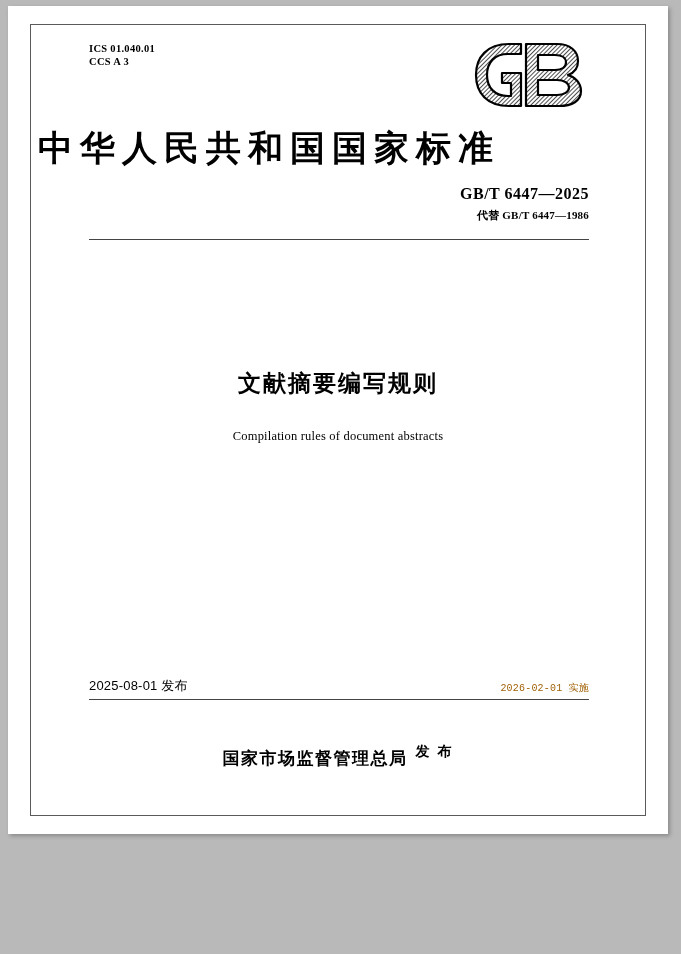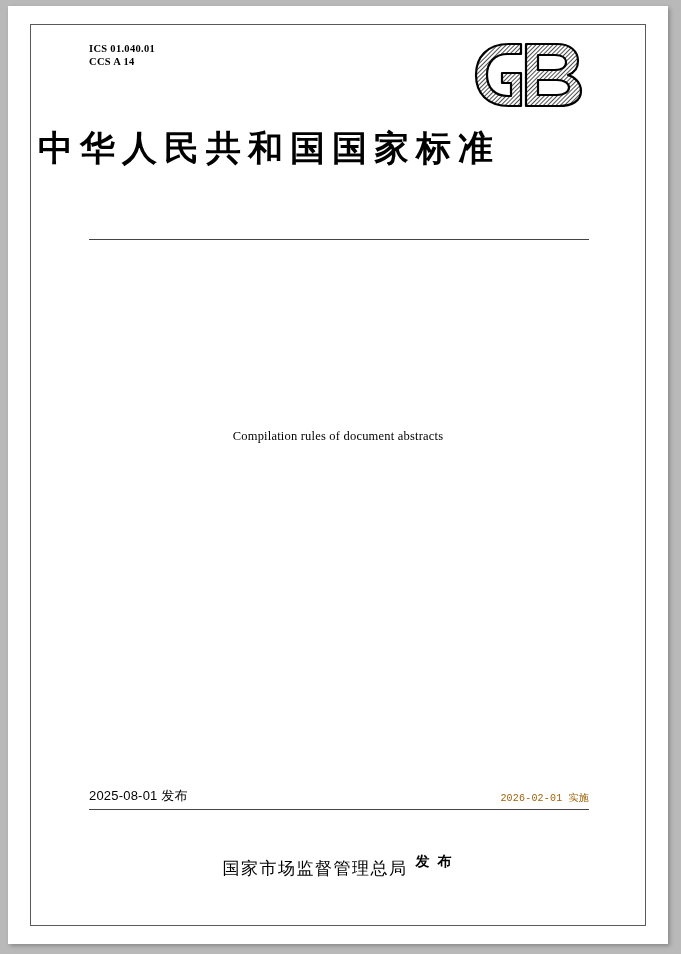--- a/index.html
+++ b/index.html
@@ -11,21 +11,21 @@
     width: 681px;
     height: 954px;
     overflow: hidden;
     font-family: "Liberation Serif", serif;
   }
   .page {
     position: absolute;
     left: 8px;
     top: 6px;
     width: 660px;
-    height: 938px;
+    height: 828px;
     background: #ffffff;
     box-shadow: 2px 2px 4px rgba(0,0,0,0.25);
   }
   .sheet {
     position: absolute;
     left: 22px;
     top: 18px;
     right: 22px;
     bottom: 18px;
     border: 1px solid #5a5a5a;
@@ -161,21 +161,21 @@
     position: absolute;
     left: 0;
     right: 0;
     bottom: 44px;
     display: flex;
     justify-content: center;
     align-items: flex-end;
   }
   .issuer-names {
     font-family: "Liberation Sans", sans-serif;
-    font-weight: normal;
+    font-weight: bold;
     font-size: 17px;
     letter-spacing: 1.5px;
     line-height: 25px;
     color: #000;
     text-align: center;
   }
   .issuer-action {
     font-family: "Liberation Sans", sans-serif;
     font-weight: bold;
     font-size: 14px;
@@ -187,21 +187,21 @@
 </style>
 </head>
 <body>
 
 <div class="page">
   <div class="sheet">
     <div class="inner">
 
       <div class="ics">
         <div>ICS 01.040.01</div>
-        <div>CCS A 14</div>
+        <div>CCS A 3</div>
       </div>
 
       <div class="gb-logo">
         <svg viewBox="0 0 120 72" width="120" height="72" xmlns="http://www.w3.org/2000/svg">
           <defs>
             <pattern id="hatch" patternUnits="userSpaceOnUse" width="3" height="3" patternTransform="rotate(45)">
               <rect width="3" height="3" fill="#ffffff"></rect>
               <line x1="0" y1="0" x2="0" y2="3" stroke="#000000" stroke-width="1.4"></line>
             </pattern>
           </defs>
@@ -211,23 +211,28 @@
 
           <path d="M57 5 L88 5 C101 5 109 12 109 22 C109 29 105 34 99 36 C106 38 112 44 112 52
                    C112 62 103 67 90 67 L57 67 Z
                    M69 16 L69 31 L86 31 C93 31 97 28 97 23.5 C97 19 93 16 86 16 Z
                    M69 41 L69 56 L88 56 C95 56 100 53 100 48.5 C100 44 95 41 88 41 Z" fill="url(#hatch)" stroke="#000000" stroke-width="2.2" stroke-linejoin="round" fill-rule="evenodd"></path>
         </svg>
       </div>
 
       <div class="std-title">中华人民共和国国家标准</div>
 
+      <div class="std-no">
+        <div class="num">GB/T 6447—2025</div>
+        <div class="replaces">代替 GB/T 6447—1986</div>
+      </div>
 
       <div class="rule-top"></div>
 
+      <div class="doc-title-cn">文献摘要编写规则</div>
       <div class="doc-title-en">Compilation rules of document abstracts</div>
 
       <div class="date-left">2025-08-01 发布</div>
       <div class="date-right">2026-02-01 实施</div>
       <div class="rule-bottom"></div>
 
       <div class="issuer">
         <div class="issuer-names">
           <div>国家市场监督管理总局</div>
         </div>

